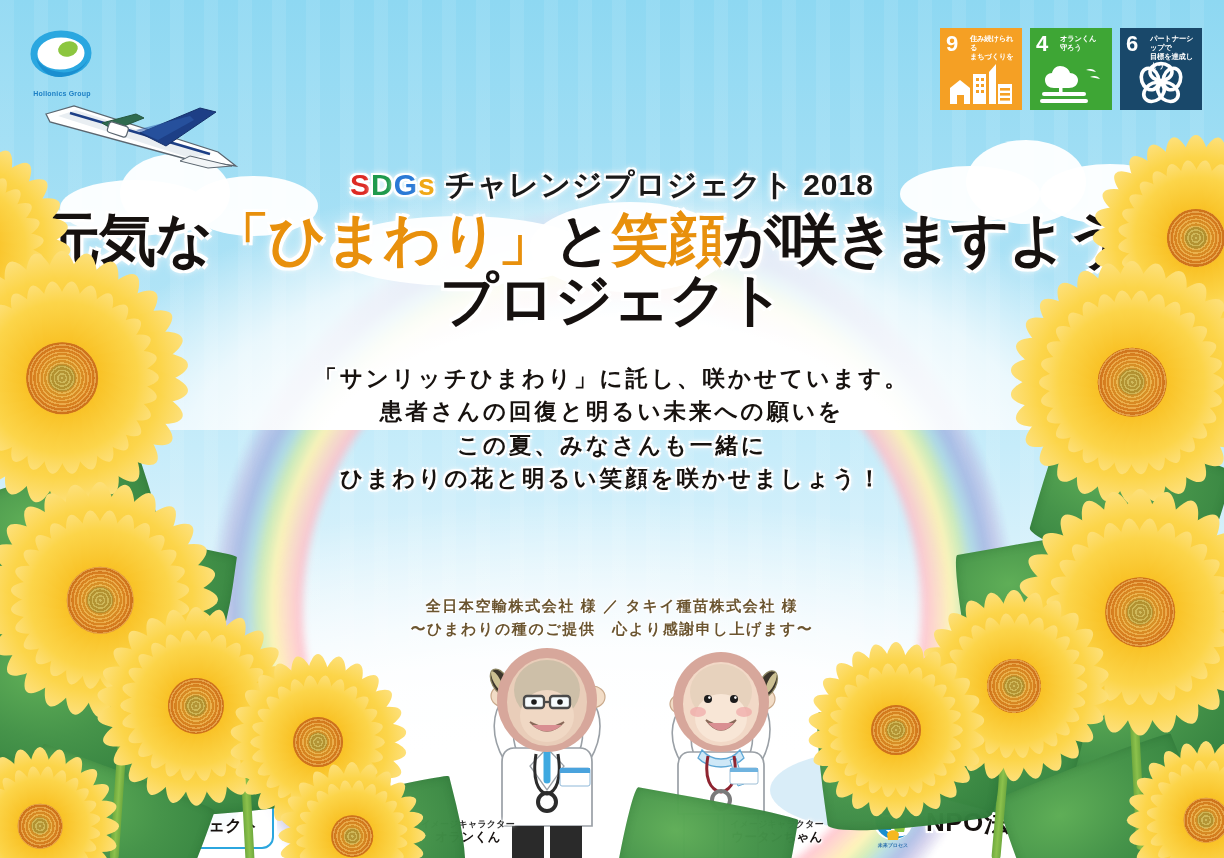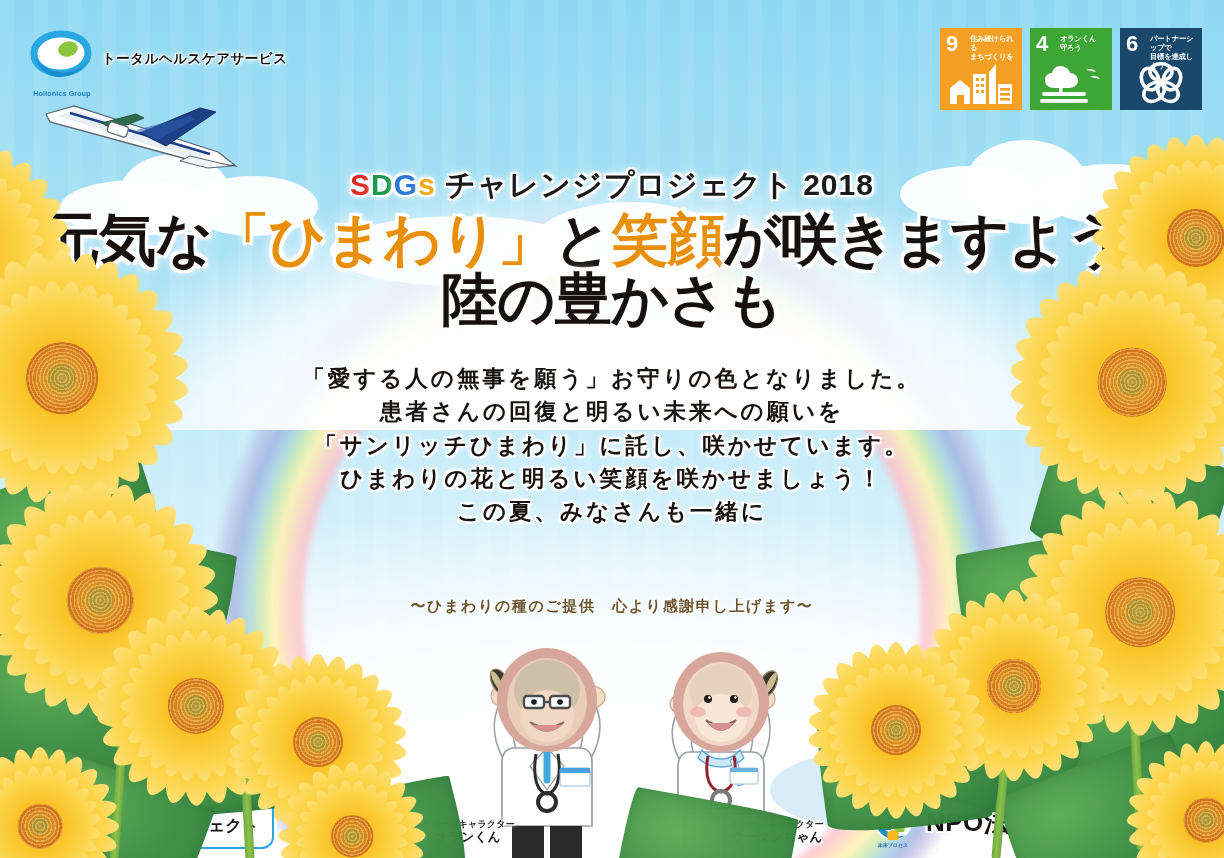--- a/index.html
+++ b/index.html
@@ -1007,21 +1007,20 @@
       <svg viewBox="0 0 66 72" width="66" height="72" aria-hidden="true">
         <ellipse cx="33" cy="30" rx="29" ry="20" fill="#fff"></ellipse>
         <path d="M33 10c16 0 27 8 27 19 0 11-12 20-28 20C17 49 6 41 6 30 6 19 17 10 33 10z" fill="none" stroke="#2aa7e0" stroke-width="7"></path>
         <path d="M8 34c6 10 20 16 33 14 10-2 18-8 20-16-3 12-16 21-30 21C21 53 11 46 8 34z" fill="#1a8fd0"></path>
         <ellipse cx="40" cy="25" rx="10" ry="7.5" transform="rotate(-16 40 25)" fill="#8cc63f"></ellipse>
         <ellipse cx="24" cy="35" rx="9" ry="5" transform="rotate(-16 24 35)" fill="#fff" opacity=".9"></ellipse>
       </svg>
       <div class="brand-tag">Hollonics Group</div>
     </div>
     <div class="brand-txt">
-      <div class="brand-sub">トータルヘルスケアサービス</div>
     </div>
   </div>
 
   <div class="plane">
     <svg viewBox="0 0 200 80" width="200" height="80" aria-hidden="true">
       <path d="M6 18 L34 10 L178 56 L196 70 L150 64 L10 26 Z" fill="#ffffff" stroke="#5b6670" stroke-width="1.3"></path>
       <path d="M18 20 L36 14 L172 58 L150 62 Z" fill="#e9eef2"></path>
       <path d="M30 17 L170 58" stroke="#1d3f86" stroke-width="2.4" fill="none"></path>
       <path d="M100 37 L160 12 L176 16 L126 50 Z" fill="#1d3f86" stroke="#15306a" stroke-width="1"></path>
       <path d="M96 34 L150 20 L154 24 L118 44 Z" fill="#2d5fae" opacity=".55"></path>
@@ -1092,32 +1091,32 @@
 
   </div>
 
   <div class="headline-wrap">
     <div class="kicker">
       <span class="s1">S</span><span class="s2">D</span><span class="s3">G</span><span class="s4">s</span><span> チャレンジプロジェクト 2018</span>
     </div>
     <div class="title">
       <span>元気な</span><span class="hl">「ひまわり」</span><span>と</span><span class="hl">笑顔</span><span>が咲きますように</span>
     </div>
-    <div class="title" style="margin-top:-2px;">陸の豊かさも</div>
+    <div class="title" style="margin-top:-2px;">プロジェクト</div>
   </div>
 
   <div class="body-copy" id="bodycopy">
-      <div>「愛する人の無事を願う」お守りの色となりました。</div>
+      <div>「サンリッチひまわり」に託し、咲かせています。</div>
       <div>患者さんの回復と明るい未来への願いを</div>
-      <div>「サンリッチひまわり」に託し、咲かせています。</div>
+      <div>この夏、みなさんも一緒に</div>
       <div>ひまわりの花と明るい笑顔を咲かせましょう！</div>
-      <div>この夏、みなさんも一緒に</div>
     </div>
 
   <div class="sponsors">
+    <div>全日本空輸株式会社 様 ／ タキイ種苗株式会社 様</div>
     <div>〜ひまわりの種のご提供　心より感謝申し上げます〜</div>
   </div>
 
   <div class="mascot" style="left:452px;top:640px;width:190px;height:218px;">
     <svg viewBox="0 0 190 218" width="190" height="218" aria-hidden="true">
 
       <path d="M52 120 C38 96 40 72 52 58 L70 68 C60 82 58 100 68 118 Z" fill="#fff" stroke="#9aa0a6" stroke-width="1.6"></path>
       <path d="M138 120 C152 96 150 74 140 60 L122 70 C132 84 134 100 124 118 Z" fill="#fff" stroke="#9aa0a6" stroke-width="1.6"></path>
 
       <ellipse cx="52" cy="56" rx="13" ry="11" fill="#f2dcc6" stroke="#c9a98b" stroke-width="1.2"></ellipse>

